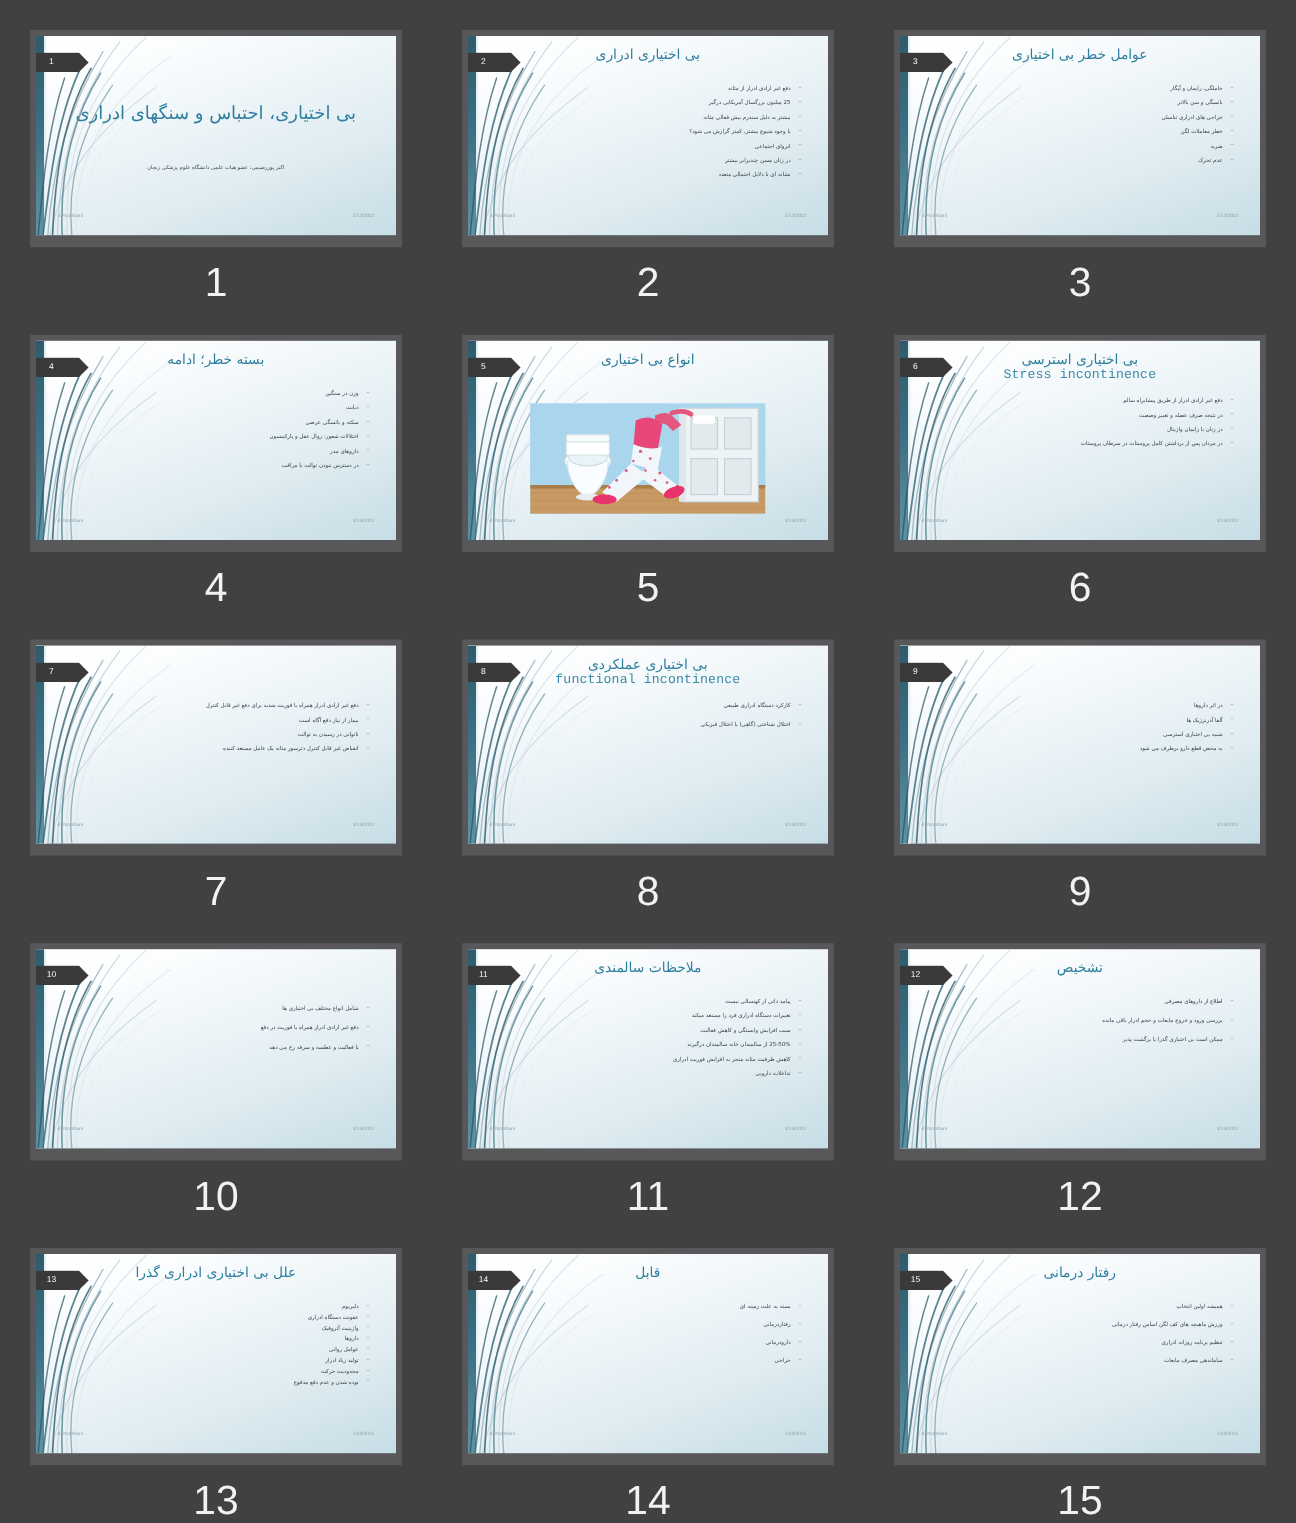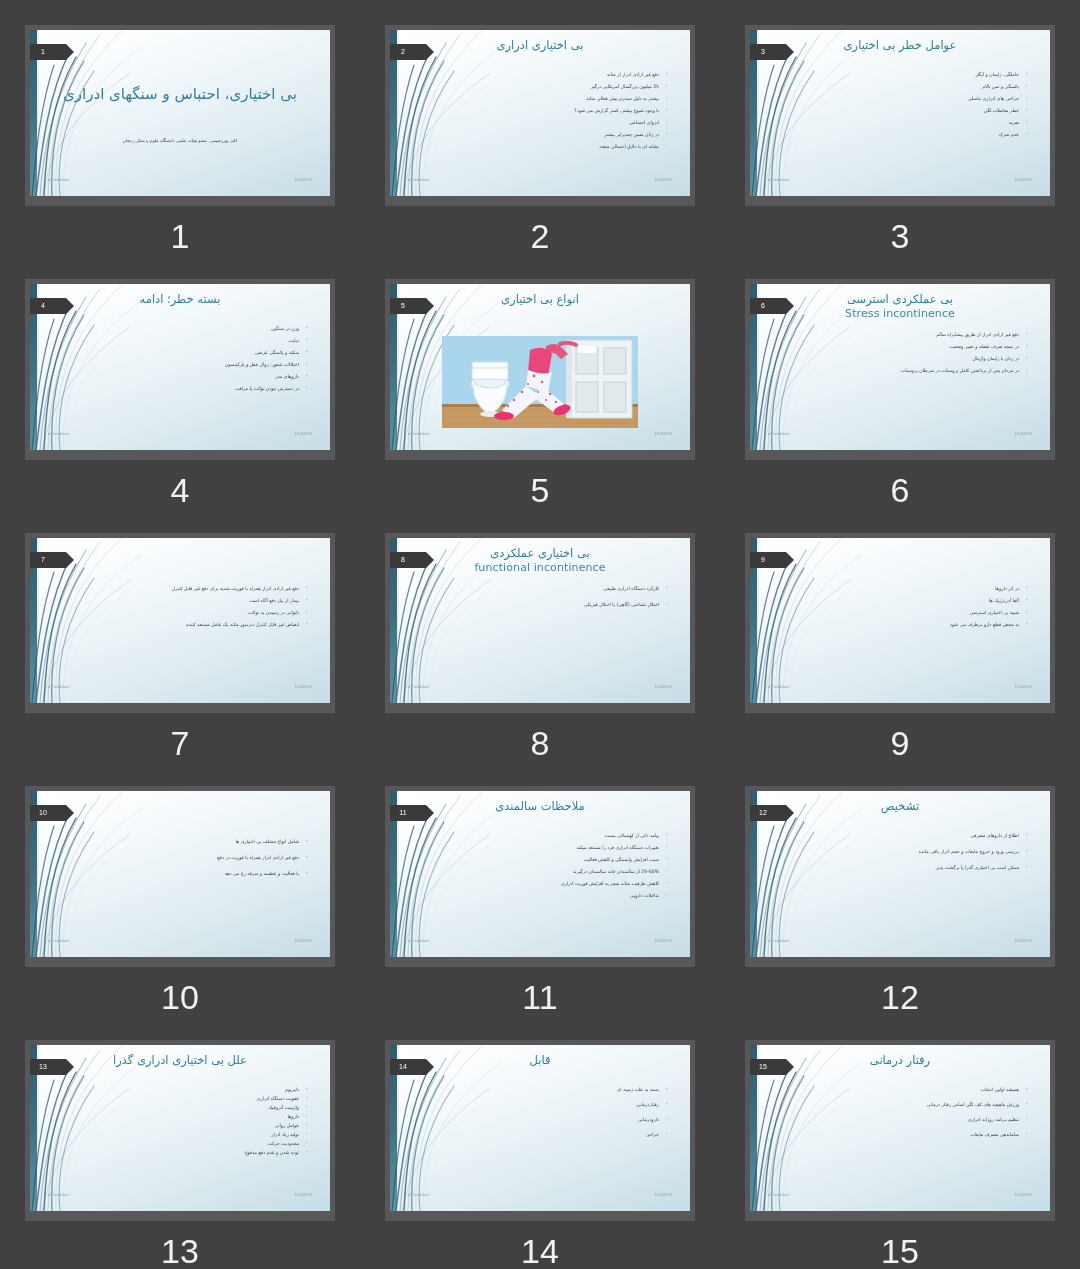--- a/index.html
+++ b/index.html
@@ -88,21 +88,21 @@
     top:9px;left:0;right:0;
     text-align:center;
     color:#2e7f9e;
     font-size:11px;
     line-height:13px;
     font-family:"DejaVu Sans","Liberation Sans",sans-serif;
     direction:rtl;
     padding:0 26px;
   }
   .s-title .fa{display:block;font-size:11.5px;}
-  .s-title .en{display:block;font-size:11px;direction:ltr;letter-spacing:.1px;color:#3a8aa8;margin-top:1px;}
+  .s-title .en{display:block;font-size:11px;direction:ltr;letter-spacing:.1px;color:#3a8aa8;margin-top:1px;font-family:Liberation Mono, monospace;}
   .s-title.big .fa{font-size:15px;}
   
   .s-body{
     position:absolute;
     left:0;right:0;
     direction:rtl;
     padding:0 22px 0 30px;
     box-sizing:border-box;
   }
   .s-body ul{list-style:none;margin:0;padding:0;}
@@ -318,21 +318,21 @@
             <path d="M44 175 C 36 132, 48 96, 104 60" stroke="#e2edf1" stroke-width="1" opacity=".6"></path>
             <path d="M6 175 C 12 126, 18 74, 40 30" stroke="#3f6d80" stroke-width="1.5" opacity=".85"></path>
             <path d="M14 175 C 16 128, 22 78, 46 36" stroke="#2f5e71" stroke-width="1.4" opacity=".8"></path>
             <path d="M22 175 C 20 130, 28 82, 54 40" stroke="#47788b" stroke-width="1.3" opacity=".75"></path>
             <path d="M30 175 C 26 134, 36 90, 64 50" stroke="#5a8799" stroke-width="1.1" opacity=".6"></path>
             <path d="M2 175 C 6 132, 10 86, 24 44" stroke="#27505f" stroke-width="1.2" opacity=".7"></path>
           </g>
         </svg>
         <div class="ribbon">6</div>
         <div class="s-title">
-          <span class="fa">بی عملکردی استرسی</span>
+          <span class="fa">بی اختیاری استرسی</span>
           <span class="en">Stress incontinence</span>
         </div>
 
         <div class="s-body" style="top: 48px;">
           <ul>
               <li>دفع غیر ارادی ادرار از طریق پیشابراه سالم</li>
               <li>در نتیجه صرف عضله و تغییر وضعیت</li>
               <li>در زنان با زایمان واژینال</li>
               <li>در مردان پس از برداشتن کامل پروستات در سرطان پروستات</li>
             </ul>

